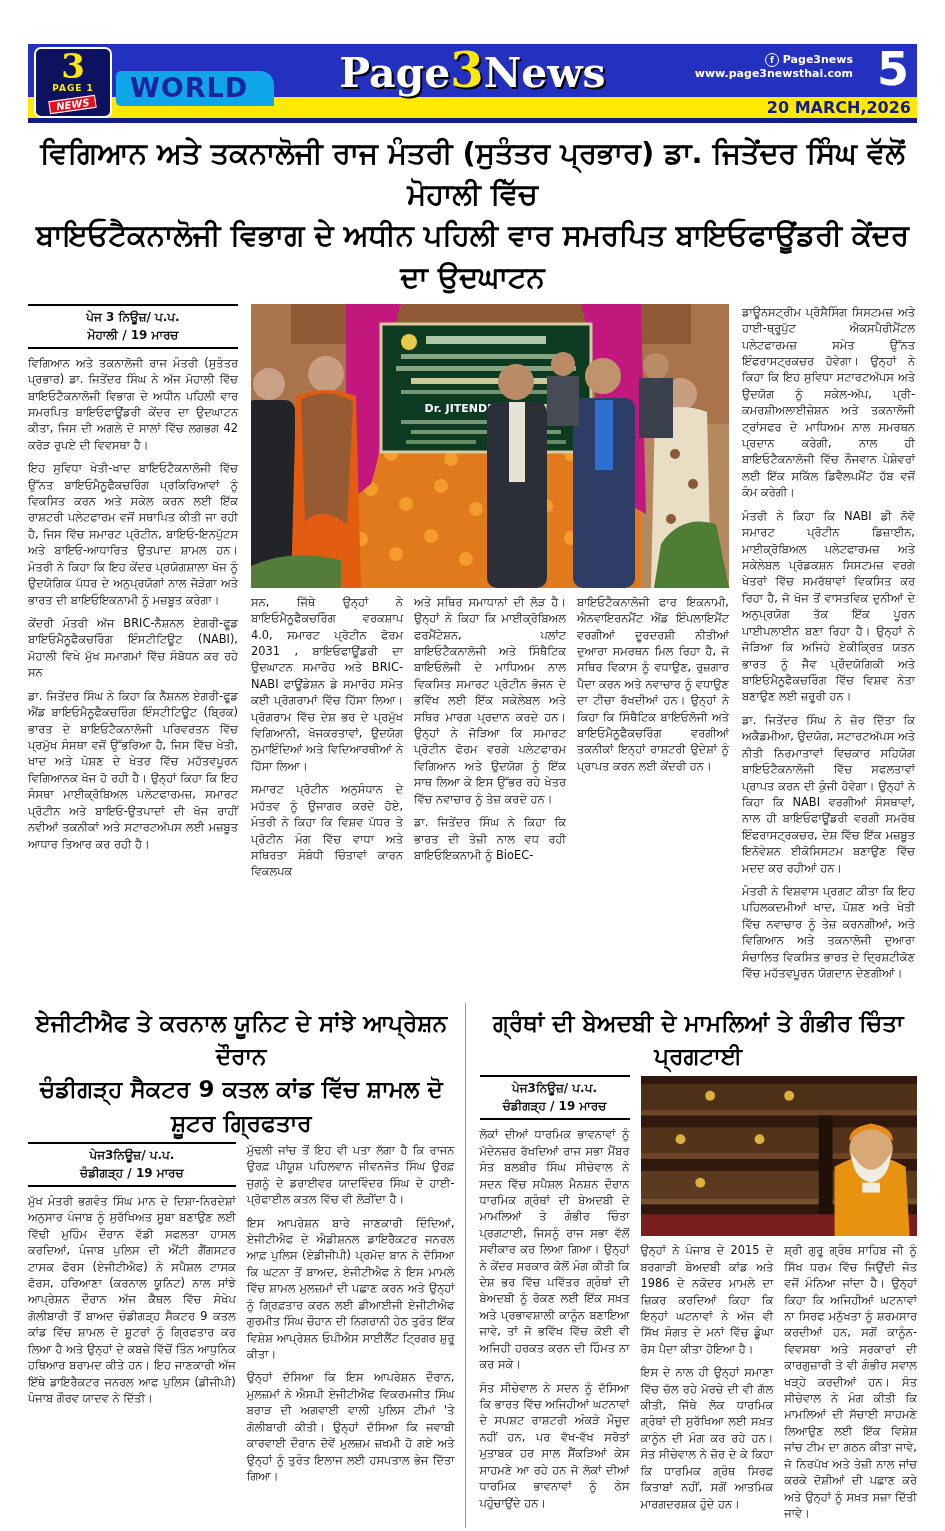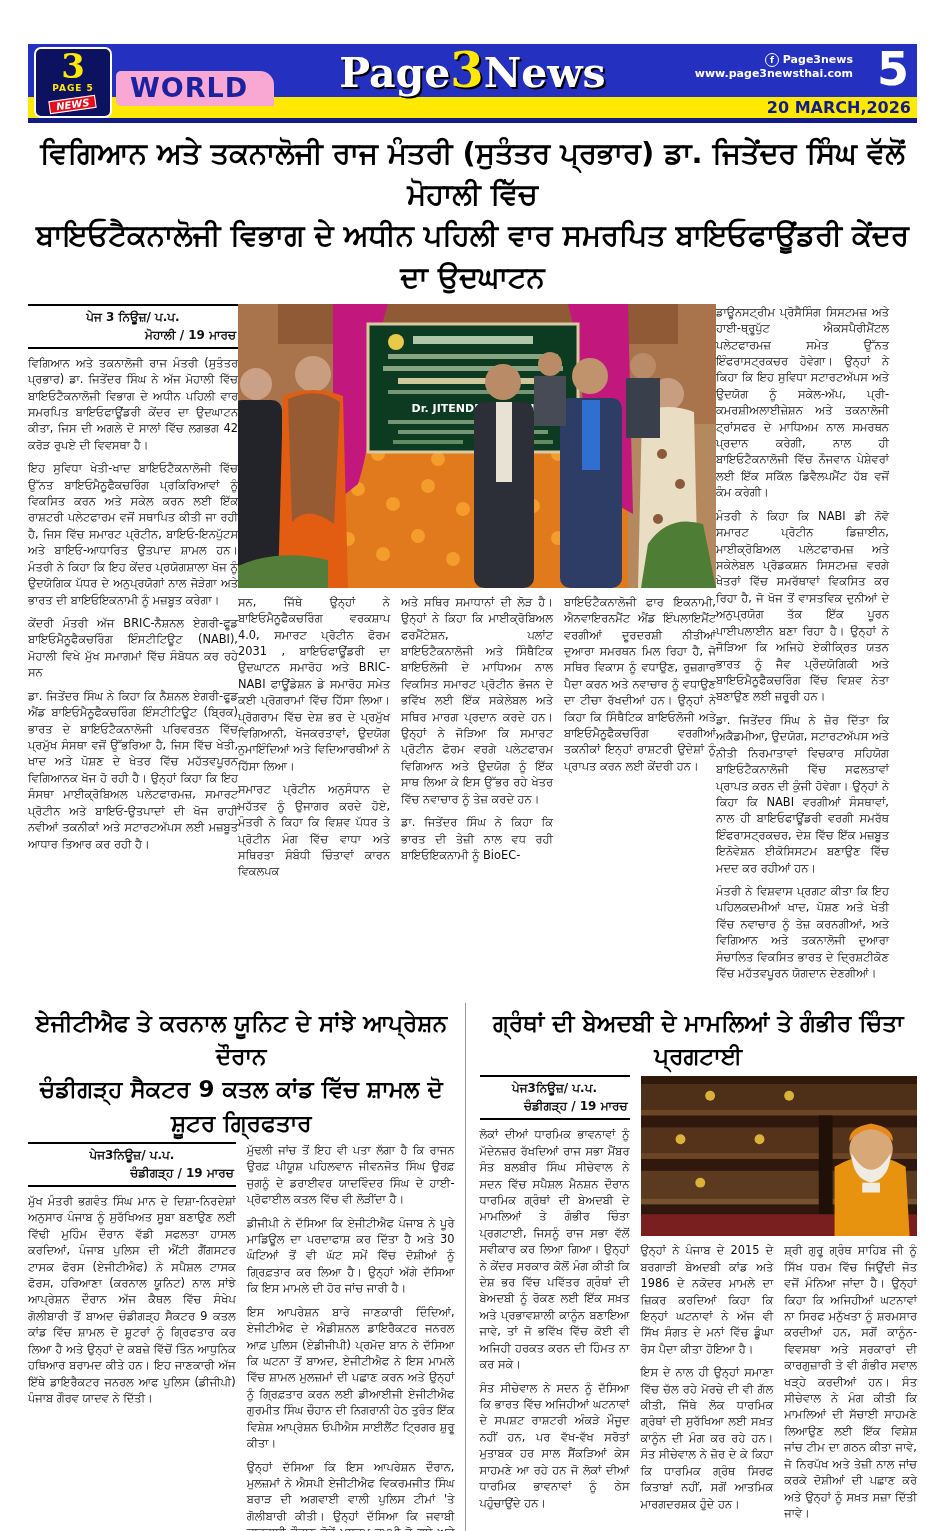--- a/index.html
+++ b/index.html
@@ -6,61 +6,61 @@
   body{width:945px;height:1531px;overflow:hidden;font-family:"DejaVu Sans","Liberation Sans",sans-serif;color:#111;}
   .page{width:889px;margin:0 auto;padding-top:44px;}
 
   
   .masthead{position:relative;height:74px;background:#2430c0;border-bottom:5px solid #131c86;}
   .m-yellow{position:absolute;left:0;right:0;bottom:0;height:21px;background:#ffe900;}
   .logo-box{position:absolute;left:6px;top:3px;width:74px;height:67px;background:#0c1260;border:2px solid #ffffff;border-radius:7px;z-index:3;text-align:center;}
   .logo-3{color:#ffe900;font-size:34px;font-weight:bold;line-height:34px;font-family:"DejaVu Serif","Liberation Serif",serif;}
   .logo-page{color:#ffe900;font-size:9px;font-weight:bold;letter-spacing:1px;}
   .logo-news{display:inline-block;background:#e30f1e;color:#ffffff;font-size:10px;font-weight:bold;font-style:italic;padding:0 6px;transform:rotate(-8deg);margin-top:2px;border:1px solid #fff;}
-  .world-tab{position:absolute;left:88px;bottom:12px;background:#f9a8d4;color:#1a22a0;font-size:27px;font-weight:bold;padding:1px 26px 3px 14px;border-radius:5px 14px 0 5px;z-index:2;letter-spacing:1px;}
+  .world-tab{position:absolute;left:88px;bottom:12px;background:#0ea5e9;color:#1a22a0;font-size:27px;font-weight:bold;padding:1px 26px 3px 14px;border-radius:5px 14px 0 5px;z-index:2;letter-spacing:1px;}
   .m-title{position:absolute;left:0;right:0;top:4px;text-align:center;color:#ffffff;font-family:"DejaVu Serif","Liberation Serif",serif;font-weight:bold;font-size:41px;line-height:44px;text-shadow:2px 2px 0 #000;}
   .m-title .t3{color:#ffe900;font-size:48px;}
   .m-right{position:absolute;right:64px;top:9px;text-align:right;color:#ffffff;font-size:11px;font-weight:bold;line-height:14px;}
   .fb{display:inline-block;width:12px;height:12px;border:1px solid #fff;border-radius:50%;font-size:9px;line-height:12px;text-align:center;font-weight:bold;}
   .m-page-no{position:absolute;right:8px;top:0px;color:#ffffff;font-size:46px;font-weight:bold;line-height:50px;}
   .m-date{position:absolute;right:6px;bottom:1px;color:#131c86;font-size:16px;font-weight:bold;z-index:2;}
 
   
   .h1{margin:10px 0 6px 0;text-align:center;font-weight:bold;font-size:29px;line-height:1.42;color:#000;}
   .h2{text-align:center;font-weight:bold;font-size:23px;line-height:1.45;color:#000000;margin:4px 0 0 0;}
 
   
   .byline{border-top:2px solid #000;border-bottom:2px solid #000;padding:4px 2px 5px 2px;margin-bottom:6px;}
   .byline .ag{text-align:center;font-weight:bold;font-size:12px;}
-  .byline .pl{text-align:right;font-weight:bold;font-size:12px;margin-top:4px;}
+  .byline .pl{text-align:center;font-weight:bold;font-size:12px;margin-top:4px;}
 
   
   .txt p{font-size:11.4px;line-height:1.44;text-align:justify;margin:0 0 7px 0;}
 
-  .story1{display:grid;grid-template-columns:210px 478px 173px;margin-top:6px;}
+  .story1{display:grid;grid-template-columns:210px 478px 173px;gap:13px;margin-top:6px;}
   .mid3{display:grid;grid-template-columns:1fr 1fr 1fr;gap:11px;margin-top:6px;}
 
   .duo{display:grid;grid-template-columns:1fr 1fr;gap:14px;margin-top:14px;}
   .story2{border-right:1px solid #999;padding-right:10px;}
   .cols2{display:grid;grid-template-columns:1fr 1fr;gap:11px;margin-top:2px;}
   .s3grid{display:grid;grid-template-columns:150px 1fr;gap:11px;margin-top:2px;}
   .s3right .cols2{margin-top:5px;}
   .photo-frame{width:100%;display:block;}
   svg{display:block;}
 </style>
 </head>
 <body>
 
 <div class="page">
 
   <div class="masthead">
     <div class="m-yellow"></div>
     <div class="logo-box">
       <div class="logo-3">3</div>
-      <div class="logo-page">PAGE 5</div>
+      <div class="logo-page">PAGE 1</div>
       <div class="logo-news">NEWS</div>
     </div>
     <div class="world-tab">WORLD</div>
     <div class="m-title"><span>Page</span><span class="t3">3</span><span>News</span></div>
     <div class="m-right">
       <div><span class="fb">f</span> <span>Page3news</span></div>
       <div>www.page3newsthai.com</div>
     </div>
     <div class="m-page-no">5</div>
     <div class="m-date">20 MARCH,2026</div>
@@ -202,21 +202,20 @@
             <div class="ag">ਪੇਜ3ਨਿਊਜ਼/ ਪ.ਪ.</div>
             <div class="pl">ਚੰਡੀਗੜ੍ਹ  /  19 ਮਾਰਚ</div>
           </div>
           <div>
               <p>ਮੁੱਖ ਮੰਤਰੀ ਭਗਵੰਤ ਸਿੰਘ ਮਾਨ ਦੇ ਦਿਸ਼ਾ-ਨਿਰਦੇਸ਼ਾਂ ਅਨੁਸਾਰ ਪੰਜਾਬ ਨੂੰ ਸੁਰੱਖਿਅਤ ਸੂਬਾ ਬਣਾਉਣ ਲਈ ਵਿੱਢੀ ਮੁਹਿੰਮ ਦੌਰਾਨ ਵੱਡੀ ਸਫਲਤਾ ਹਾਸਲ ਕਰਦਿਆਂ, ਪੰਜਾਬ ਪੁਲਿਸ ਦੀ ਐਂਟੀ ਗੈਂਗਸਟਰ ਟਾਸਕ ਫੋਰਸ (ਏਜੀਟੀਐਫ) ਨੇ ਸਪੈਸ਼ਲ ਟਾਸਕ ਫੋਰਸ, ਹਰਿਆਣਾ (ਕਰਨਾਲ ਯੂਨਿਟ) ਨਾਲ ਸਾਂਝੇ ਆਪ੍ਰੇਸ਼ਨ ਦੌਰਾਨ ਅੱਜ ਕੈਥਲ ਵਿੱਚ ਸੰਖੇਪ ਗੋਲੀਬਾਰੀ ਤੋਂ ਬਾਅਦ ਚੰਡੀਗੜ੍ਹ ਸੈਕਟਰ 9 ਕਤਲ ਕਾਂਡ ਵਿੱਚ ਸ਼ਾਮਲ ਦੋ ਸ਼ੂਟਰਾਂ ਨੂੰ ਗ੍ਰਿਫਤਾਰ ਕਰ ਲਿਆ ਹੈ ਅਤੇ ਉਨ੍ਹਾਂ ਦੇ ਕਬਜ਼ੇ ਵਿੱਚੋਂ ਤਿੰਨ ਆਧੁਨਿਕ ਹਥਿਆਰ ਬਰਾਮਦ ਕੀਤੇ ਹਨ। ਇਹ ਜਾਣਕਾਰੀ ਅੱਜ ਇੱਥੇ ਡਾਇਰੈਕਟਰ ਜਨਰਲ ਆਫ ਪੁਲਿਸ (ਡੀਜੀਪੀ) ਪੰਜਾਬ ਗੌਰਵ ਯਾਦਵ ਨੇ ਦਿੱਤੀ।</p>
             </div>
         </div>
         <div>
           <div>
               <p>ਮੁੱਢਲੀ ਜਾਂਚ ਤੋਂ ਇਹ ਵੀ ਪਤਾ ਲੱਗਾ ਹੈ ਕਿ ਰਾਜਨ ਉਰਫ਼ ਪੀਯੂਸ਼ ਪਹਿਲਵਾਨ ਜੀਵਨਜੋਤ ਸਿੰਘ ਉਰਫ਼ ਜੁਗਨੂੰ ਦੇ ਡਰਾਈਵਰ ਯਾਦਵਿੰਦਰ ਸਿੰਘ ਦੇ ਹਾਈ-ਪ੍ਰੋਫਾਈਲ ਕਤਲ ਵਿੱਚ ਵੀ ਲੋੜੀਂਦਾ ਹੈ।</p>
-              <p>ਡੀਜੀਪੀ ਨੇ ਦੱਸਿਆ ਕਿ ਏਜੀਟੀਐਫ ਪੰਜਾਬ ਨੇ ਪੂਰੇ ਮਾਡਿਊਲ ਦਾ ਪਰਦਾਫਾਸ਼ ਕਰ ਦਿੱਤਾ ਹੈ ਅਤੇ 30 ਘੰਟਿਆਂ ਤੋਂ ਵੀ ਘੱਟ ਸਮੇਂ ਵਿੱਚ ਦੋਸ਼ੀਆਂ ਨੂੰ ਗ੍ਰਿਫ਼ਤਾਰ ਕਰ ਲਿਆ ਹੈ। ਉਨ੍ਹਾਂ ਅੱਗੇ ਦੱਸਿਆ ਕਿ ਇਸ ਮਾਮਲੇ ਦੀ ਹੋਰ ਜਾਂਚ ਜਾਰੀ ਹੈ।</p>
               <p>ਇਸ ਆਪਰੇਸ਼ਨ ਬਾਰੇ ਜਾਣਕਾਰੀ ਦਿੰਦਿਆਂ, ਏਜੀਟੀਐਫ ਦੇ ਐਡੀਸ਼ਨਲ ਡਾਇਰੈਕਟਰ ਜਨਰਲ ਆਫ਼ ਪੁਲਿਸ (ਏਡੀਜੀਪੀ) ਪ੍ਰਮੋਦ ਬਾਨ ਨੇ ਦੱਸਿਆ ਕਿ ਘਟਨਾ ਤੋਂ ਬਾਅਦ, ਏਜੀਟੀਐਫ ਨੇ ਇਸ ਮਾਮਲੇ ਵਿੱਚ ਸ਼ਾਮਲ ਮੁਲਜ਼ਮਾਂ ਦੀ ਪਛਾਣ ਕਰਨ ਅਤੇ ਉਨ੍ਹਾਂ ਨੂੰ ਗ੍ਰਿਫ਼ਤਾਰ ਕਰਨ ਲਈ ਡੀਆਈਜੀ ਏਜੀਟੀਐਫ ਗੁਰਮੀਤ ਸਿੰਘ ਚੌਹਾਨ ਦੀ ਨਿਗਰਾਨੀ ਹੇਠ ਤੁਰੰਤ ਇੱਕ ਵਿਸ਼ੇਸ਼ ਆਪ੍ਰੇਸ਼ਨ ਓਪੀਐਸ ਸਾਈਲੈਂਟ ਟ੍ਰਿਗਰ ਸ਼ੁਰੂ ਕੀਤਾ।</p>
               <p>ਉਨ੍ਹਾਂ ਦੱਸਿਆ ਕਿ ਇਸ ਆਪਰੇਸ਼ਨ ਦੌਰਾਨ, ਮੁਲਜ਼ਮਾਂ ਨੇ ਐਸਪੀ ਏਜੀਟੀਐਫ ਵਿਕਰਮਜੀਤ ਸਿੰਘ ਬਰਾੜ ਦੀ ਅਗਵਾਈ ਵਾਲੀ ਪੁਲਿਸ ਟੀਮਾਂ 'ਤੇ ਗੋਲੀਬਾਰੀ ਕੀਤੀ। ਉਨ੍ਹਾਂ ਦੱਸਿਆ ਕਿ ਜਵਾਬੀ ਕਾਰਵਾਈ ਦੌਰਾਨ ਦੋਵੇਂ ਮੁਲਜ਼ਮ ਜ਼ਖਮੀ ਹੋ ਗਏ ਅਤੇ ਉਨ੍ਹਾਂ ਨੂੰ ਤੁਰੰਤ ਇਲਾਜ ਲਈ ਹਸਪਤਾਲ ਭੇਜ ਦਿੱਤਾ ਗਿਆ।</p>
             </div>
         </div>
       </div>
     </div>
 
     <div>
       <div class="h2">
         <div>ਗ੍ਰੰਥਾਂ ਦੀ ਬੇਅਦਬੀ ਦੇ ਮਾਮਲਿਆਂ ਤੇ ਗੰਭੀਰ ਚਿੰਤਾ ਪ੍ਰਗਟਾਈ</div>

